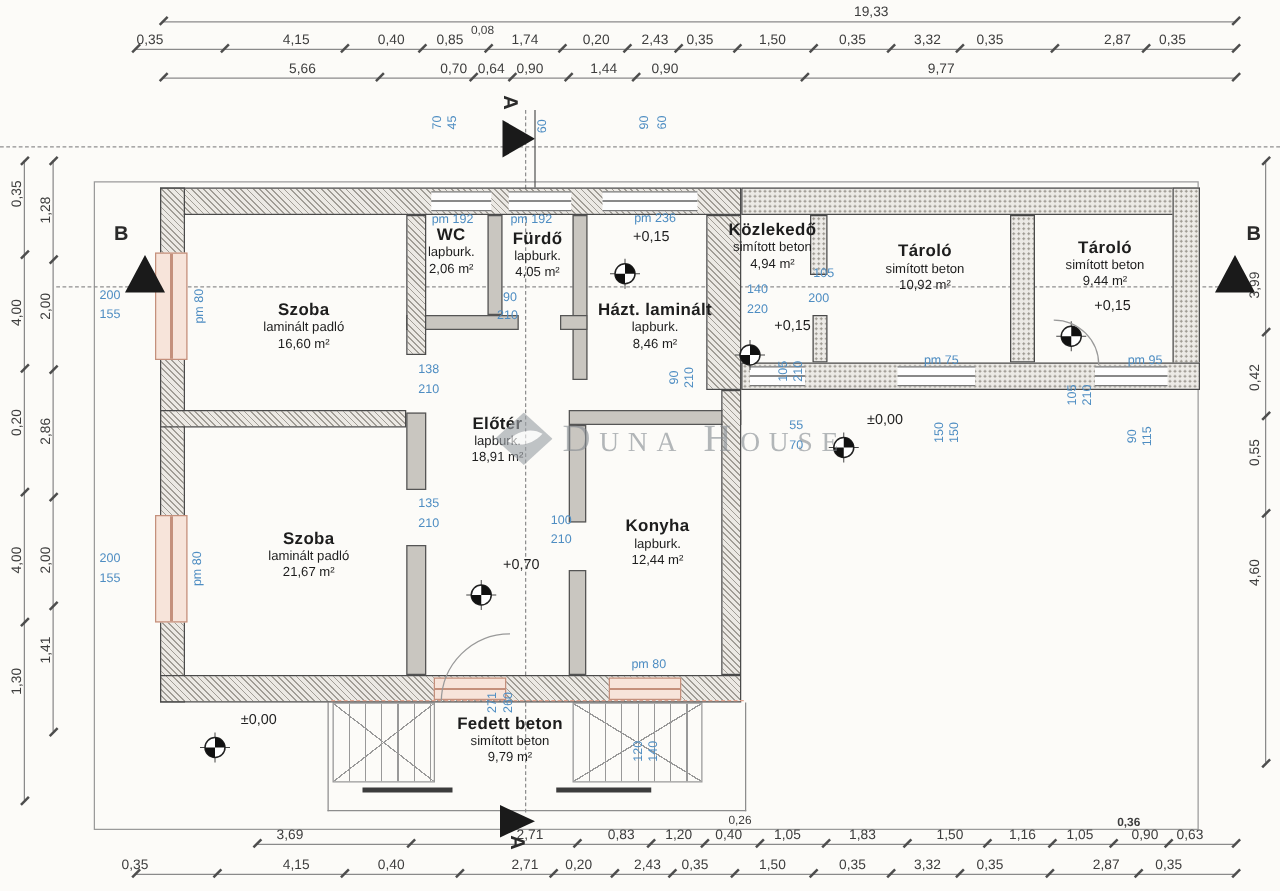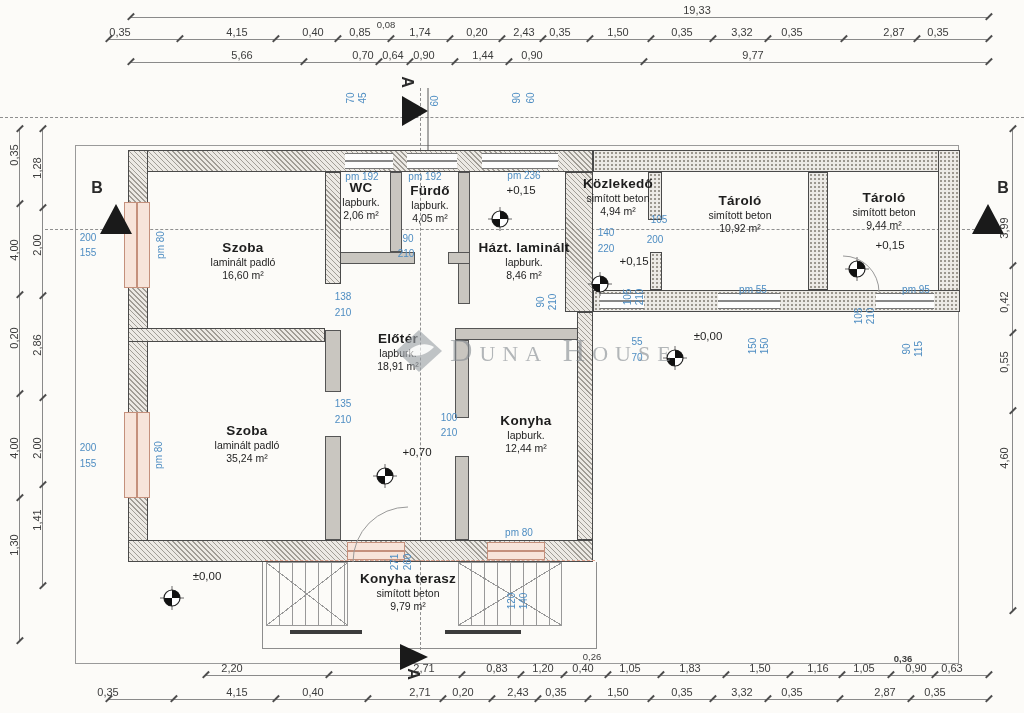--- a/index.html
+++ b/index.html
@@ -156,24 +156,24 @@
       <span class="rarea">18,91 m²</span>
     </div>
     <div class="room" style="left: 526px; top: 413px;">
       <span class="rname">Konyha</span>
       <span class="rsub">lapburk.</span>
       <span class="rarea">12,44 m²</span>
     </div>
     <div class="room" style="left: 247px; top: 423px;">
       <span class="rname">Szoba</span>
       <span class="rsub">laminált padló</span>
-      <span class="rarea">35,24 m²</span>
+      <span class="rarea">21,67 m²</span>
     </div>
     <div class="room" style="left: 408px; top: 571px;">
-      <span class="rname">Konyha terasz</span>
+      <span class="rname">Fedett beton</span>
       <span class="rsub">simított beton</span>
       <span class="rarea">9,79 m²</span>
     </div>
     <div class="lvl-label" style="left: 521px; top: 184px;">+0,15</div>
     <div class="lvl-mark" style="left: 487px; top: 206px;"><svg width="26" height="26" viewBox="-13 -13 26 26">
         <line x1="-12" y1="0" x2="12" y2="0" stroke="#444" stroke-width="0.8"></line>
         <line x1="0" y1="-12" x2="0" y2="12" stroke="#444" stroke-width="0.8"></line>
         <circle r="8" fill="#fff" stroke="#222" stroke-width="1.2"></circle>
         <path d="M0,0 L0,-8 A8,8 0 0 1 8,0 Z" fill="#111"></path>
         <path d="M0,0 L0,8 A8,8 0 0 1 -8,0 Z" fill="#111"></path>
@@ -239,21 +239,21 @@
     <div class="blue" style="left: 343px; top: 403px;">135</div>
     <div class="blue" style="left: 343px; top: 419px;">210</div>
     <div class="blue" style="left: 449px; top: 417px;">100</div>
     <div class="blue" style="left: 449px; top: 432px;">210</div>
     <div class="blue" style="left: 606px; top: 232px;">140</div>
     <div class="blue" style="left: 606px; top: 248px;">220</div>
     <div class="blue" style="left: 659px; top: 219px;">105</div>
     <div class="blue" style="left: 655px; top: 239px;">200</div>
     <div class="blue vert" style="left: 627px; top: 297px;">105</div>
     <div class="blue vert" style="left: 639px; top: 297px;">210</div>
-    <div class="blue" style="left: 753px; top: 289px;">pm 55</div>
+    <div class="blue" style="left: 753px; top: 289px;">pm 75</div>
     <div class="blue" style="left: 916px; top: 289px;">pm 95</div>
     <div class="blue vert" style="left: 858px; top: 316px;">105</div>
     <div class="blue vert" style="left: 870px; top: 316px;">210</div>
     <div class="blue" style="left: 637px; top: 341px;">55</div>
     <div class="blue" style="left: 637px; top: 357px;">70</div>
     <div class="blue vert" style="left: 752px; top: 346px;">150</div>
     <div class="blue vert" style="left: 764px; top: 346px;">150</div>
     <div class="blue vert" style="left: 906px; top: 349px;">90</div>
     <div class="blue vert" style="left: 918px; top: 349px;">115</div>
     <div class="blue vert" style="left: 540px; top: 302px;">90</div>
@@ -310,21 +310,21 @@
     <div class="dim" style="left: 753px; top: 49px;">9,77</div>
     <div class="tick" style="left: 130px; top: 57px;"></div>
     <div class="tick" style="left: 302.5px; top: 57px;"></div>
     <div class="tick" style="left: 378px; top: 57px;"></div>
     <div class="tick" style="left: 408.5px; top: 57px;"></div>
     <div class="tick" style="left: 453.5px; top: 57px;"></div>
     <div class="tick" style="left: 507.5px; top: 57px;"></div>
     <div class="tick" style="left: 642.5px; top: 57px;"></div>
     <div class="tick" style="left: 988px; top: 57px;"></div>
     <div class="dimline" style="left: 205px; top: 675px; width: 783px;"></div>
-    <div class="dim" style="left: 232px; top: 662px;">2,20</div>
+    <div class="dim" style="left: 232px; top: 662px;">3,69</div>
     <div class="dim" style="left: 424px; top: 662px;">2,71</div>
     <div class="dim" style="left: 497px; top: 662px;">0,83</div>
     <div class="dim" style="left: 543px; top: 662px;">1,20</div>
     <div class="dim" style="left: 583px; top: 662px;">0,40</div>
     <div class="dim" style="left: 630px; top: 662px;">1,05</div>
     <div class="dim" style="left: 690px; top: 662px;">1,83</div>
     <div class="dim" style="left: 760px; top: 662px;">1,50</div>
     <div class="dim" style="left: 818px; top: 662px;">1,16</div>
     <div class="dim" style="left: 864px; top: 662px;">1,05</div>
     <div class="dim" style="left: 916px; top: 662px;">0,90</div>

